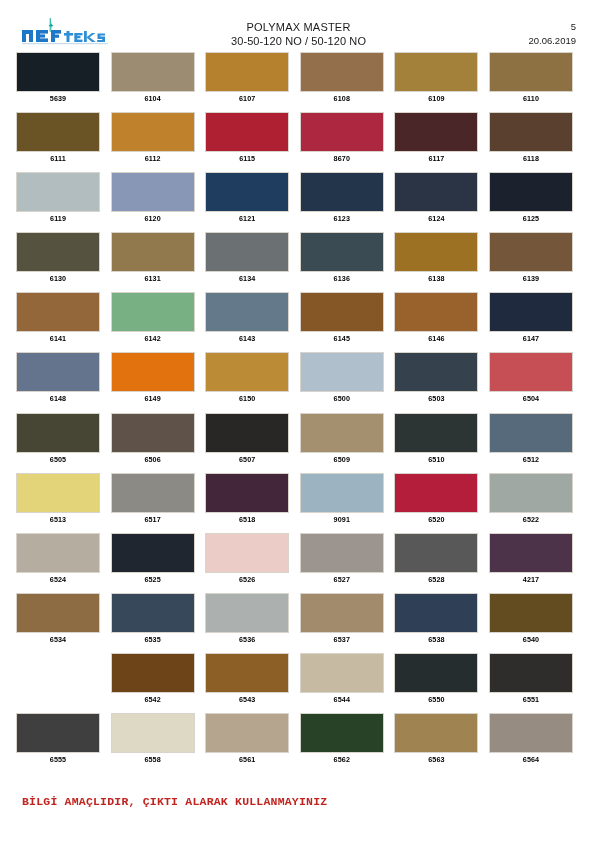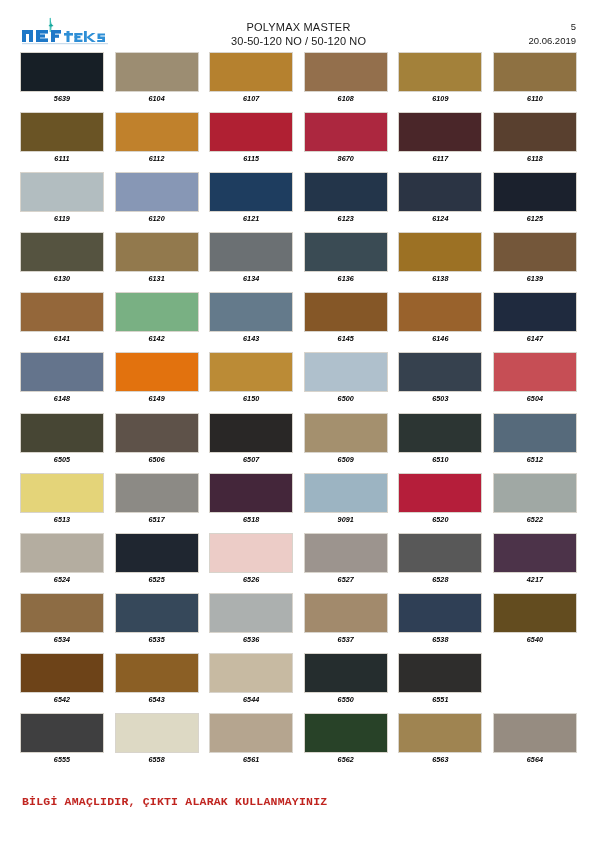--- a/index.html
+++ b/index.html
@@ -55,33 +55,32 @@
 
   
   .swatch-grid {
     position: absolute;
     left: 20px;
     top: 52px;
     width: 557px;
   }
   .swatch-row {
     display: flex;
-    justify-content: flex-start;
+    justify-content: flex-end;
     margin-bottom: 7.1px;
-    font-style: italic;
   }
   .swatch-cell {
     width: 84px;
     margin-right: 10.6px;
     display: flex;
     flex-direction: column;
     align-items: center;
   }
   .swatch-cell:last-child {
-    margin-right: 16px;
+    margin-right: 4px;
   }
   .swatch-chip {
     width: 84px;
     height: 40px;
     border: 0.6px solid #d8d4cc;
     box-sizing: border-box;
   }
   .swatch-label {
     font-size: 7.2px;
     font-weight: bold;

